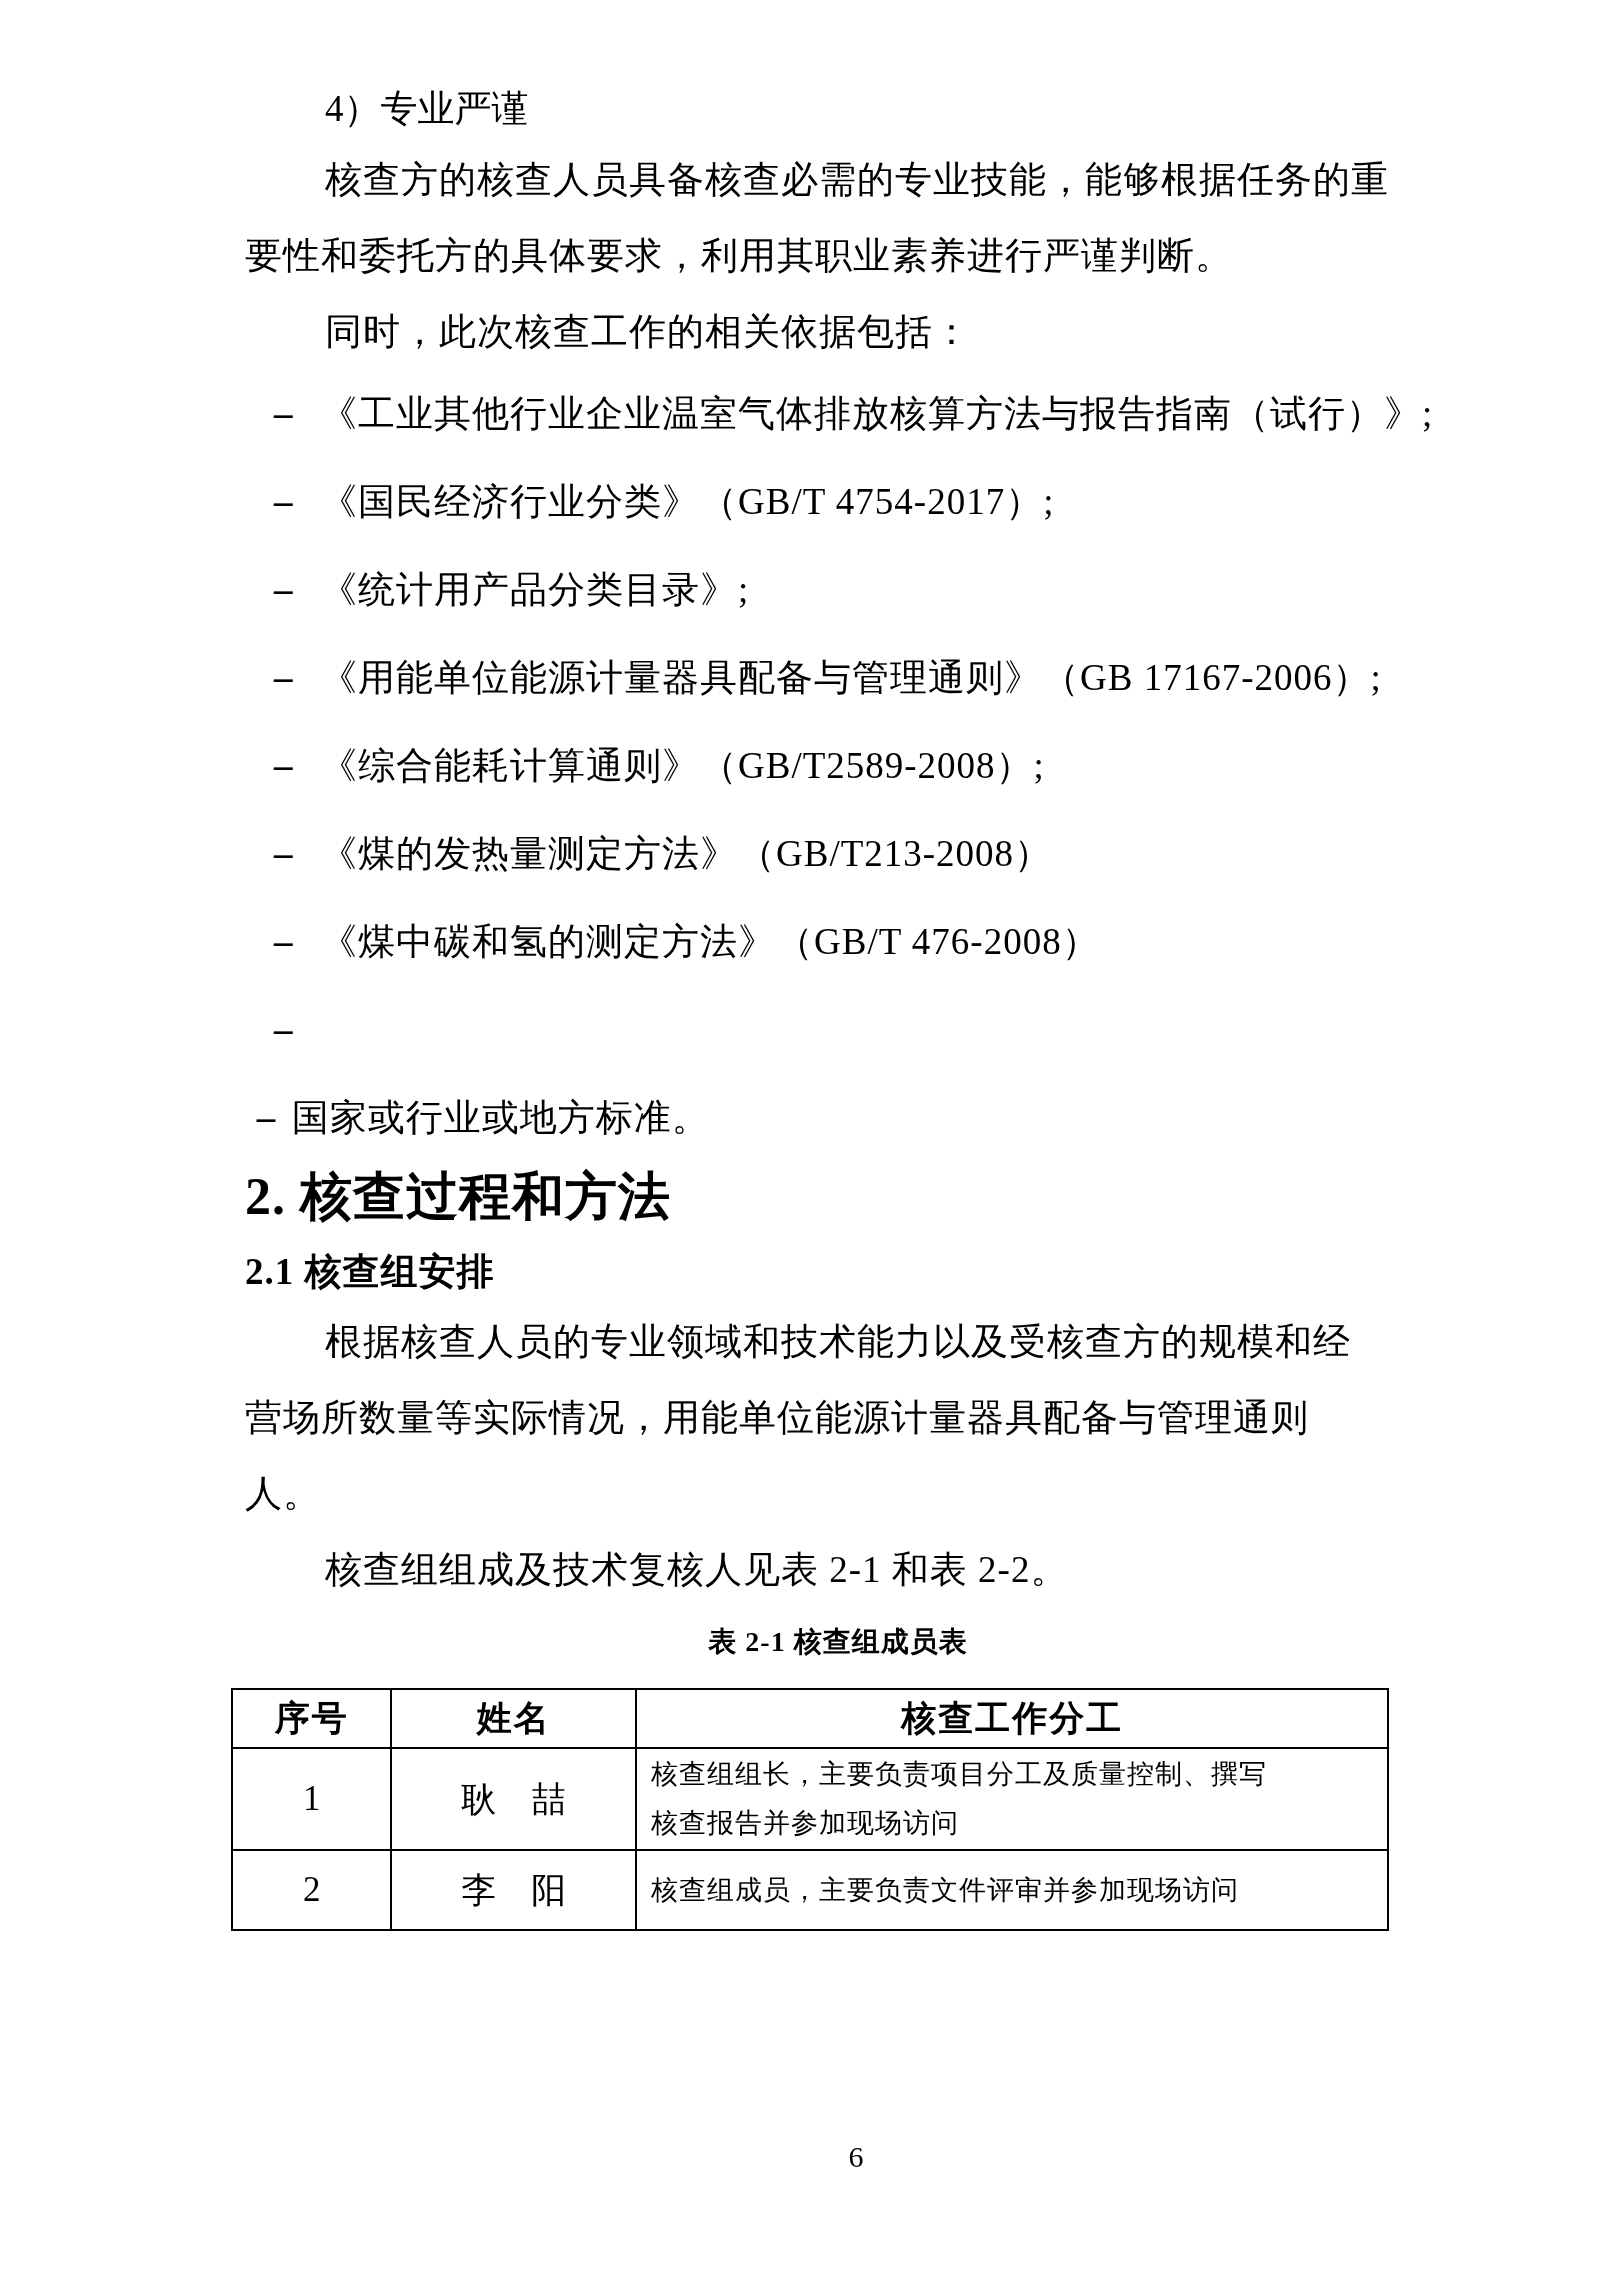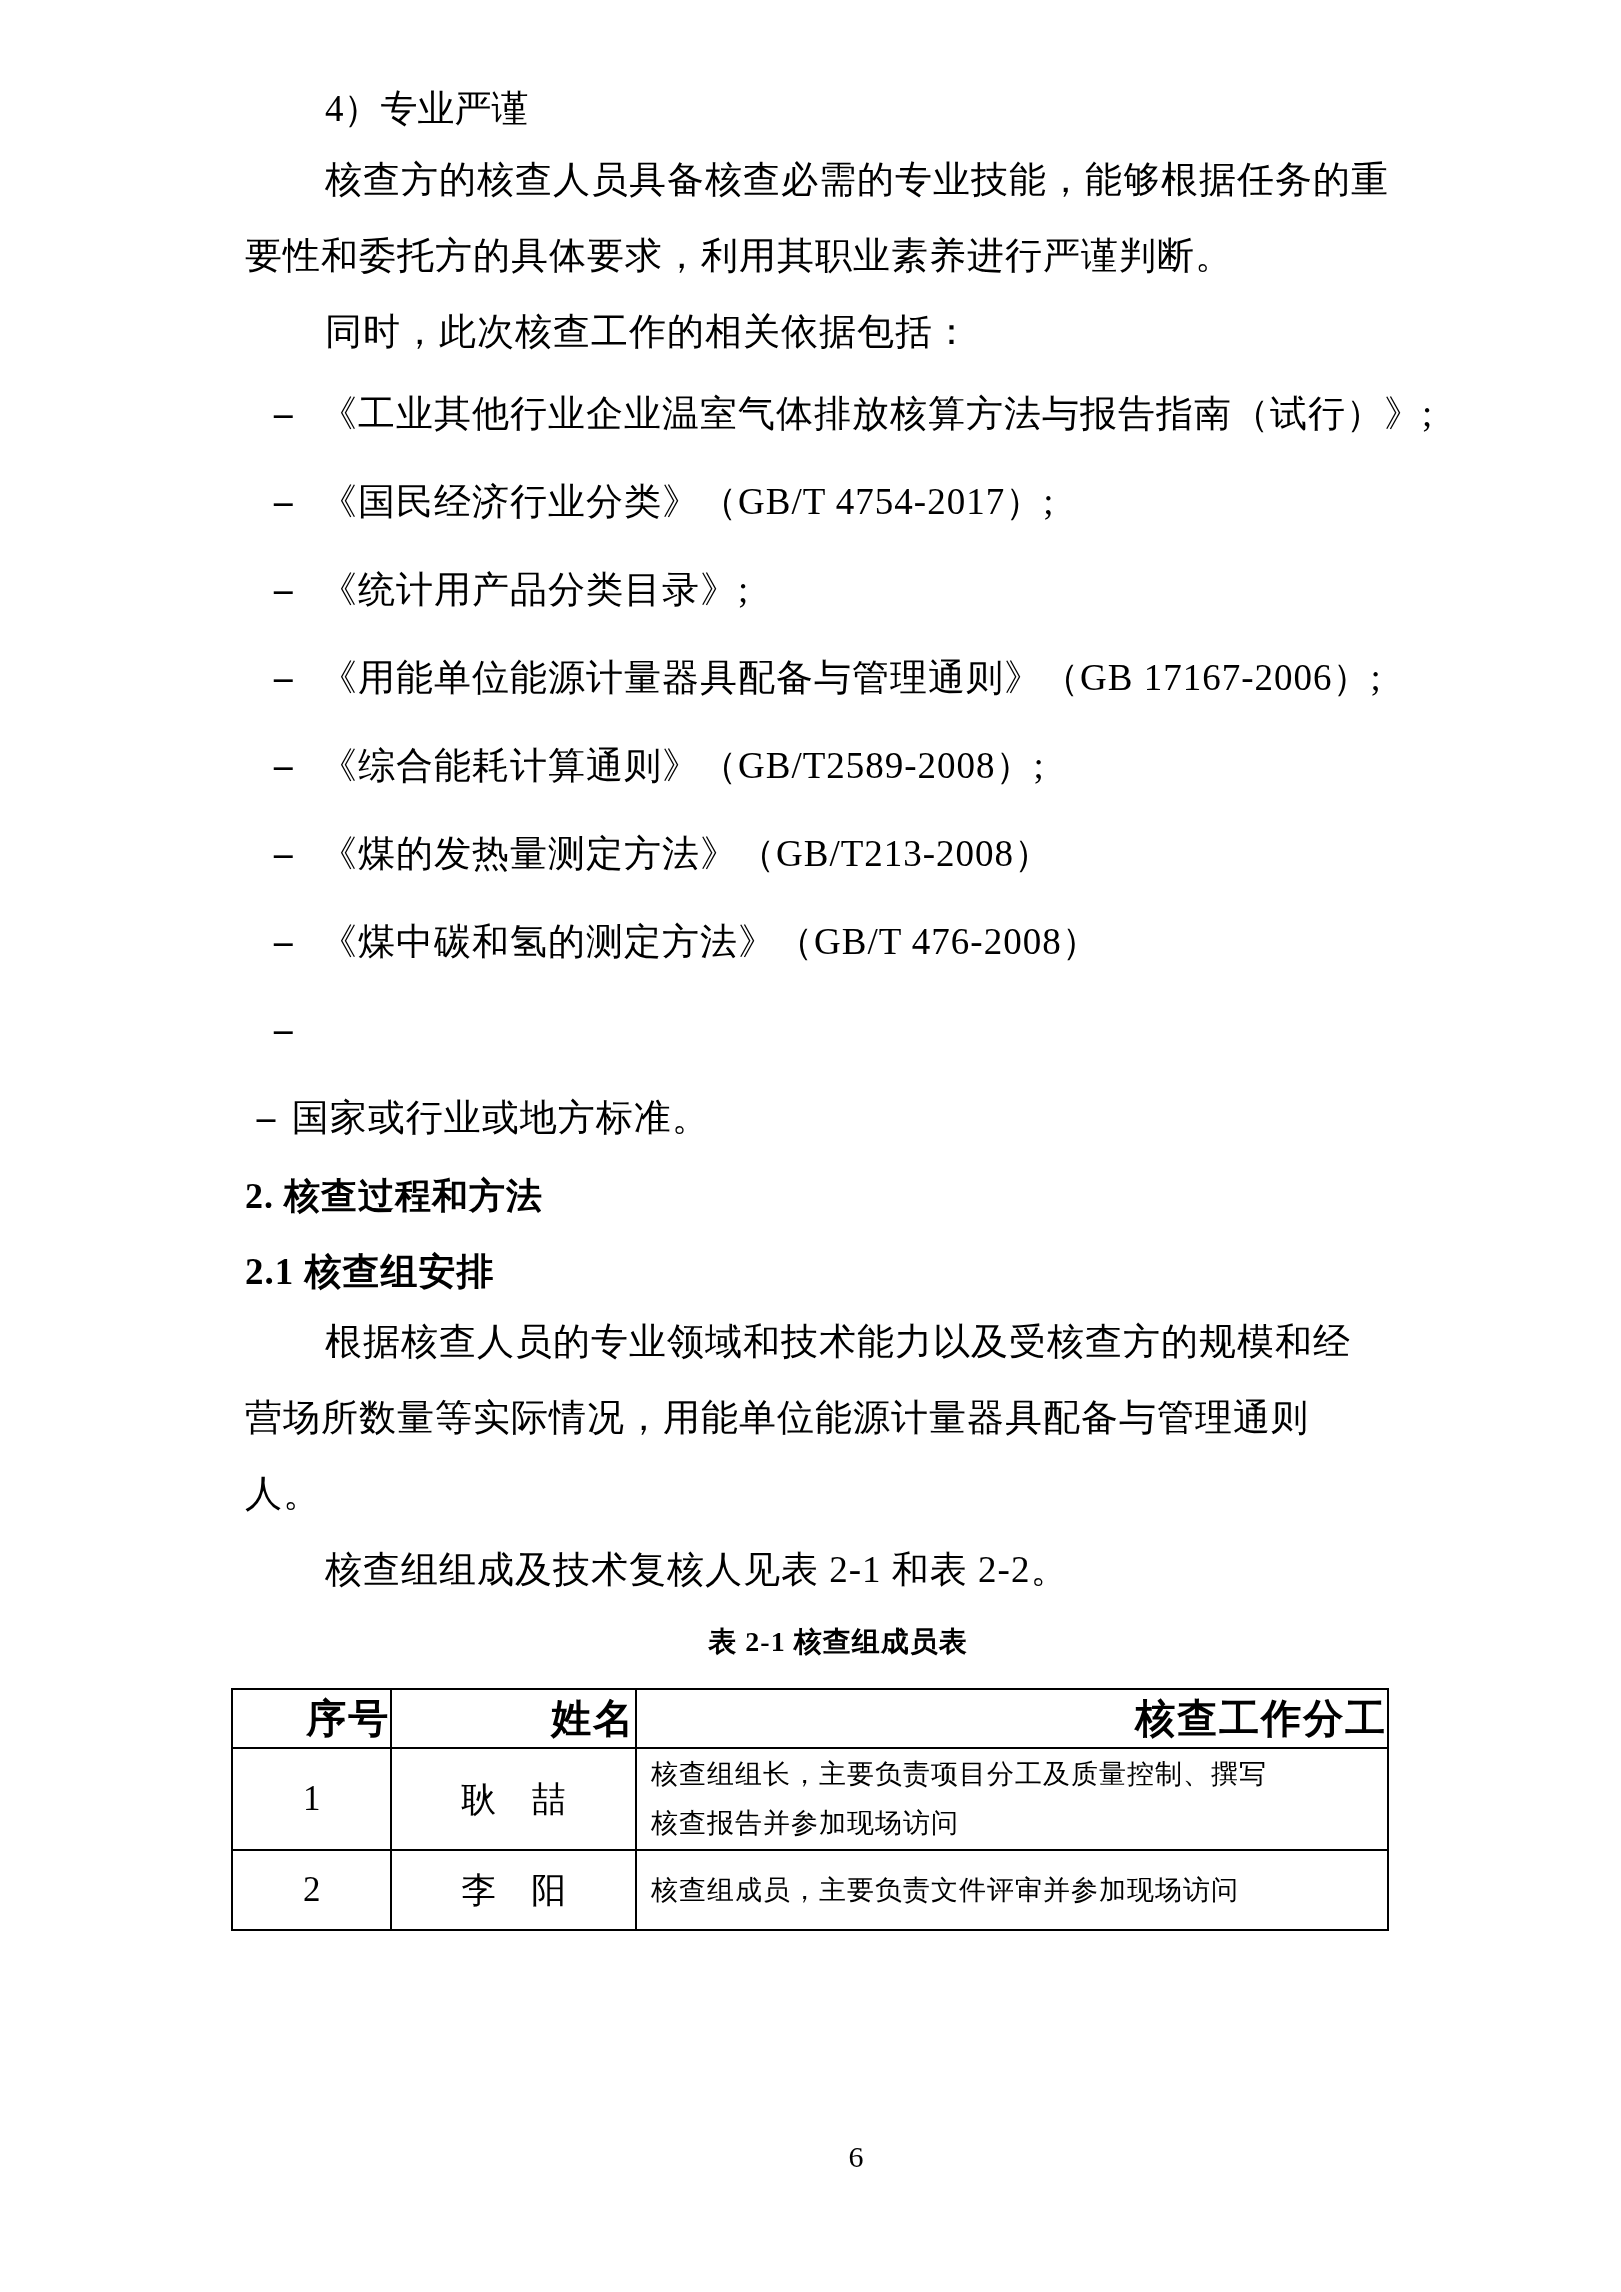--- a/index.html
+++ b/index.html
@@ -43,21 +43,21 @@
     margin: 0 0 43px 29px;
     white-space: nowrap;
   }
   .ref-item .dash-marker { width: 46px; flex: none; font-weight: bold; }
   .ref-item.flush { margin-left: 11.8px; }
   .ref-item.flush .dash-marker { width: 35px; }
   .ref-item:last-child { margin-bottom: 0; }
 
   
   .h2-heading {
-    font-size: 36px; line-height: 49px;
+    font-size: 52px; line-height: 49px;
     font-weight: bold;
     margin: 32px 0 0 0;
     letter-spacing: 1px;
   }
   .h3-heading {
     font-size: 37px; line-height: 47px;
     font-weight: bold;
     margin: 26.5px 0 0 0;
     letter-spacing: 1px;
   }
@@ -78,23 +78,23 @@
     table-layout: fixed;
     border: 2.9px solid #000;
   }
   .members-table th, .members-table td {
     border: 2px solid #000;
     padding: 0;
   }
   .members-table col.c-no   { width: 159px; }
   .members-table col.c-name { width: 245px; }
   .members-table th {
-    font-size: 40px; font-weight: bold;
+    font-size: 35px; font-weight: bold;
     height: 57px;
-    text-align: right; vertical-align: middle;
+    text-align: center; vertical-align: middle;
     letter-spacing: 2px;
   }
   .members-table tr.row-1 td { height: 100px; }
   .members-table tr.row-2 td { height: 78px; }
   .members-table td.cell-no,
   .members-table td.cell-name {
     font-size: 35px;
     text-align: center; vertical-align: middle;
   }
   .members-table td.cell-duty {

